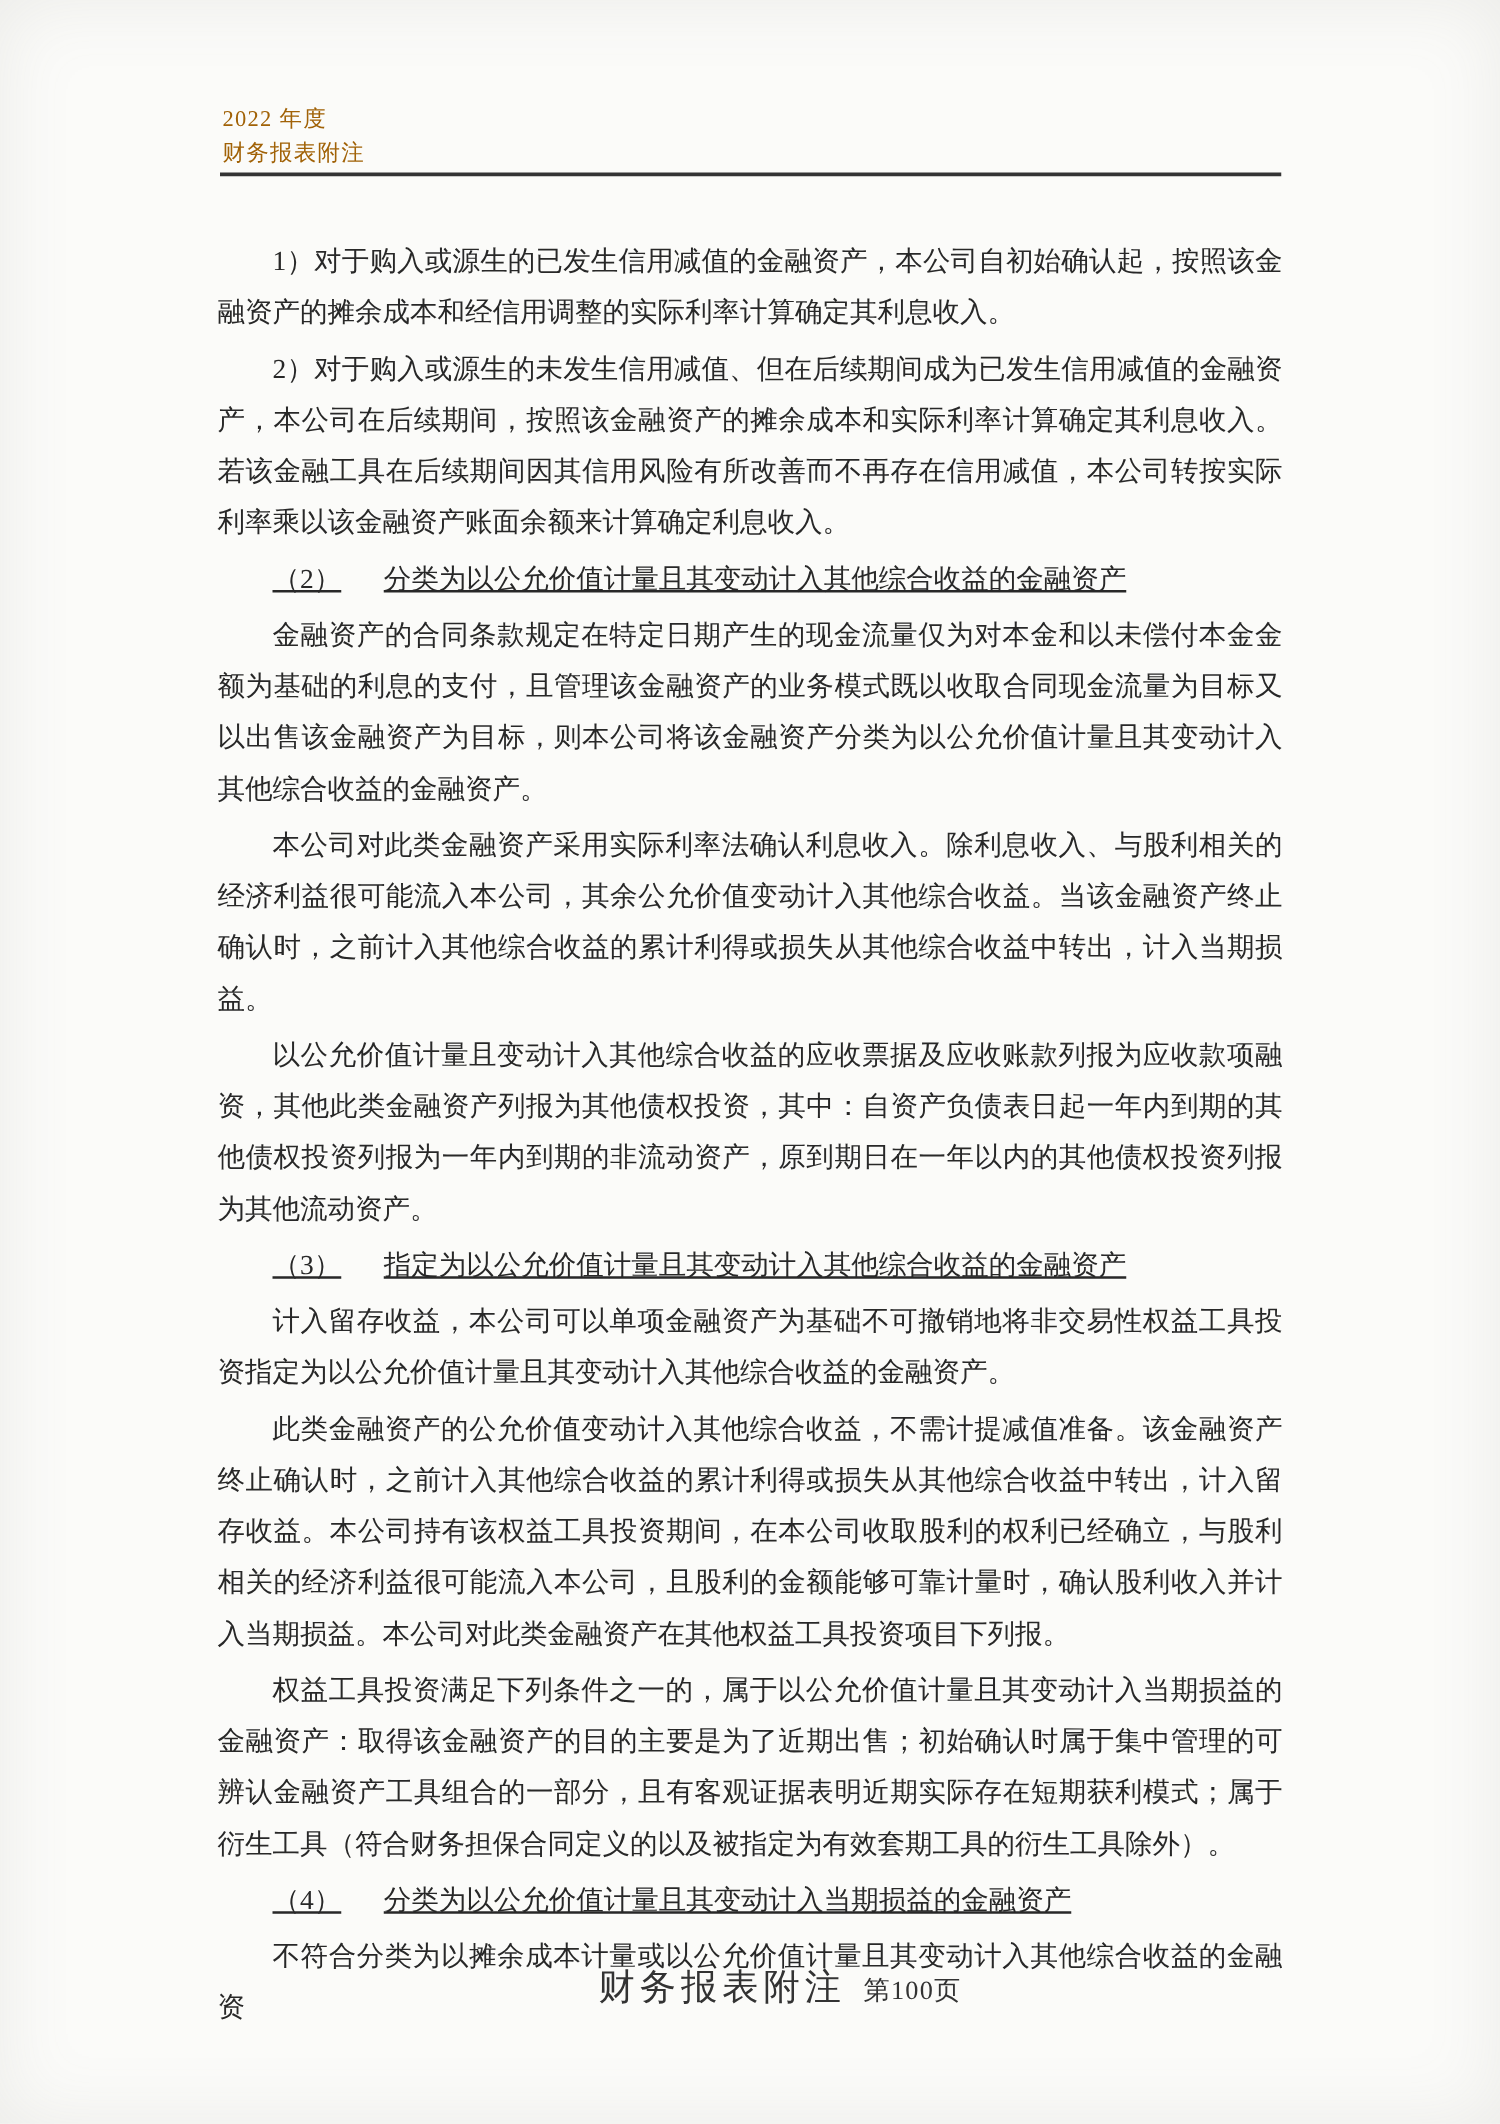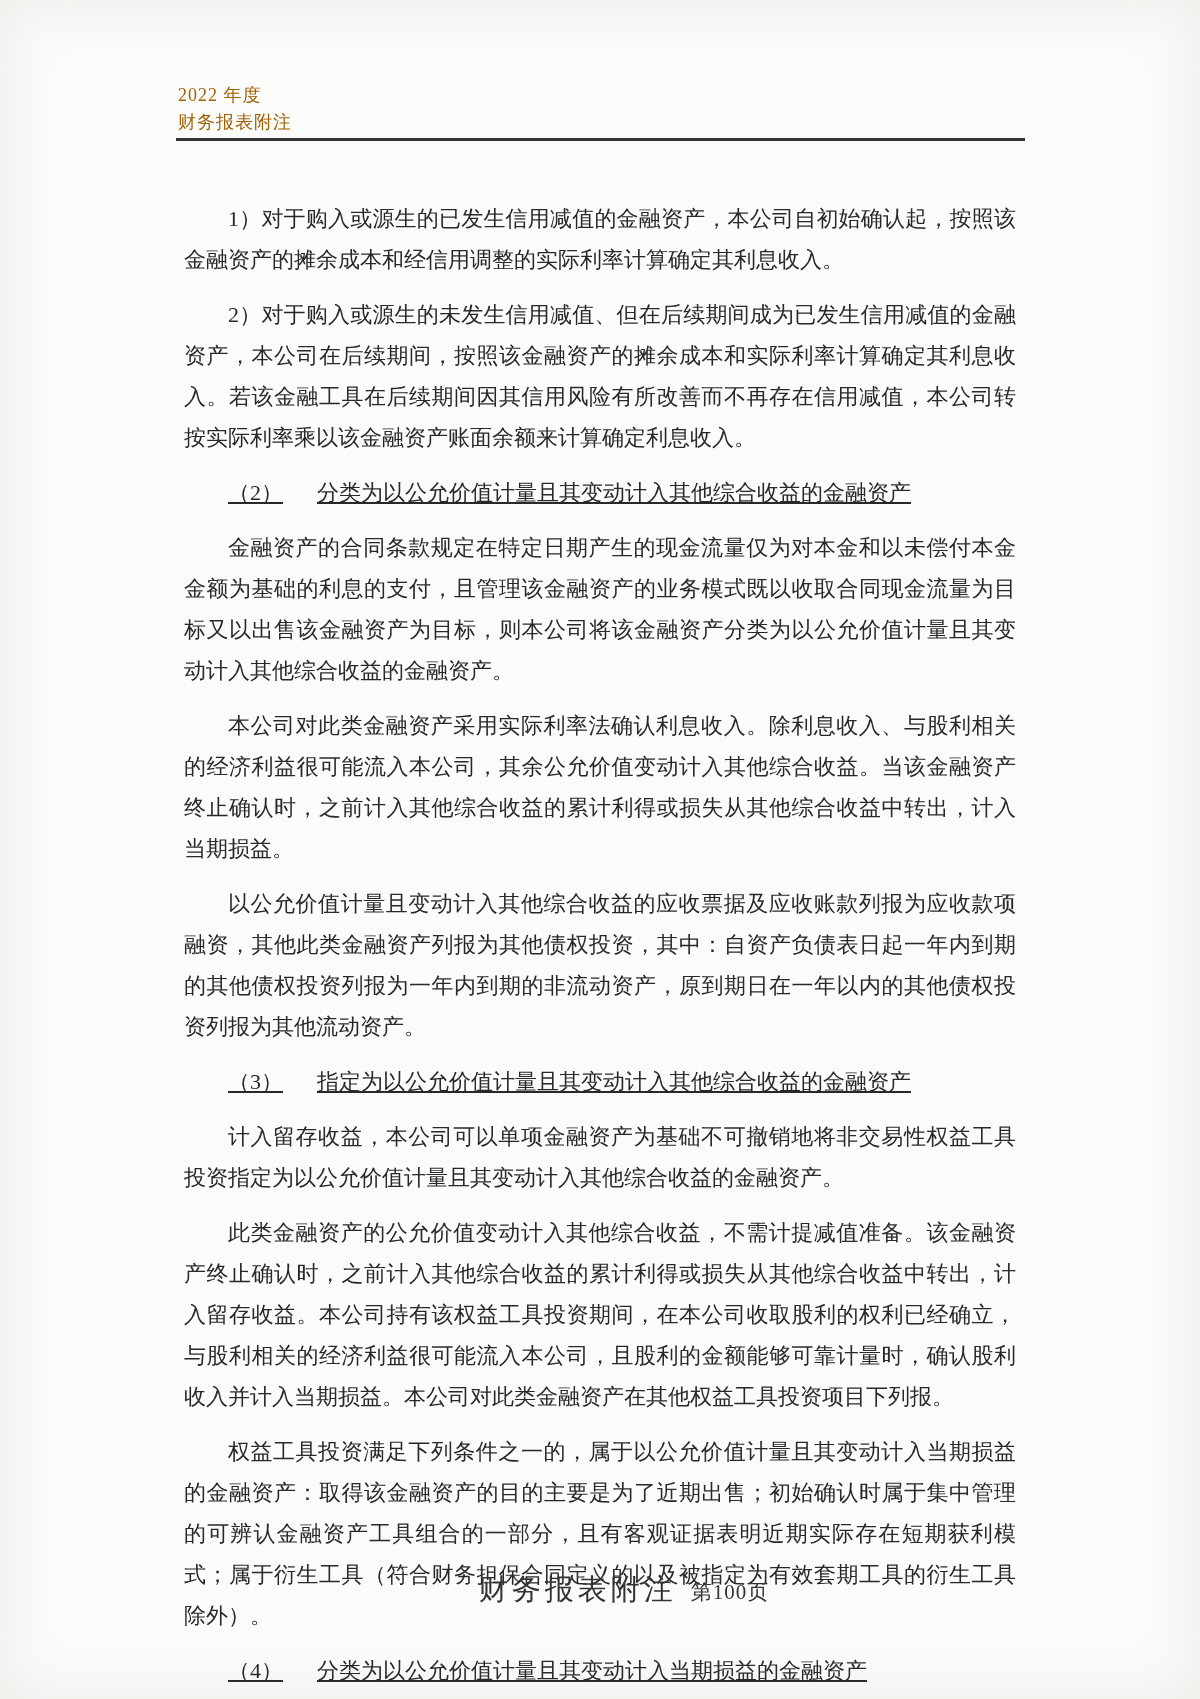--- a/index.html
+++ b/index.html
@@ -47,21 +47,21 @@
     left: 170px;
     top: 184px;
     width: 860px;
     font-size: 22px;
     line-height: 41px;
     text-align: justify;
     text-justify: inter-ideograph;
     color: #282828;
   }
   .doc-body p {
-    margin: 14px;
+    margin: 4px;
     padding: 0;
   }
   .para {
     text-indent: 2em;
   }
   .heading {
     text-indent: 2em;
     text-decoration: underline;
   }
   .heading .h-num {
@@ -104,20 +104,20 @@
       <p class="para">2）对于购入或源生的未发生信用减值、但在后续期间成为已发生信用减值的金融资产，本公司在后续期间，按照该金融资产的摊余成本和实际利率计算确定其利息收入。若该金融工具在后续期间因其信用风险有所改善而不再存在信用减值，本公司转按实际利率乘以该金融资产账面余额来计算确定利息收入。</p>
       <p class="heading"><span class="h-num">（2）</span><span class="h-title">分类为以公允价值计量且其变动计入其他综合收益的金融资产</span></p>
       <p class="para">金融资产的合同条款规定在特定日期产生的现金流量仅为对本金和以未偿付本金金额为基础的利息的支付，且管理该金融资产的业务模式既以收取合同现金流量为目标又以出售该金融资产为目标，则本公司将该金融资产分类为以公允价值计量且其变动计入其他综合收益的金融资产。</p>
       <p class="para">本公司对此类金融资产采用实际利率法确认利息收入。除利息收入、与股利相关的经济利益很可能流入本公司，其余公允价值变动计入其他综合收益。当该金融资产终止确认时，之前计入其他综合收益的累计利得或损失从其他综合收益中转出，计入当期损益。</p>
       <p class="para">以公允价值计量且变动计入其他综合收益的应收票据及应收账款列报为应收款项融资，其他此类金融资产列报为其他债权投资，其中：自资产负债表日起一年内到期的其他债权投资列报为一年内到期的非流动资产，原到期日在一年以内的其他债权投资列报为其他流动资产。</p>
       <p class="heading"><span class="h-num">（3）</span><span class="h-title">指定为以公允价值计量且其变动计入其他综合收益的金融资产</span></p>
       <p class="para">计入留存收益，本公司可以单项金融资产为基础不可撤销地将非交易性权益工具投资指定为以公允价值计量且其变动计入其他综合收益的金融资产。</p>
       <p class="para">此类金融资产的公允价值变动计入其他综合收益，不需计提减值准备。该金融资产终止确认时，之前计入其他综合收益的累计利得或损失从其他综合收益中转出，计入留存收益。本公司持有该权益工具投资期间，在本公司收取股利的权利已经确立，与股利相关的经济利益很可能流入本公司，且股利的金额能够可靠计量时，确认股利收入并计入当期损益。本公司对此类金融资产在其他权益工具投资项目下列报。</p>
       <p class="para">权益工具投资满足下列条件之一的，属于以公允价值计量且其变动计入当期损益的金融资产：取得该金融资产的目的主要是为了近期出售；初始确认时属于集中管理的可辨认金融资产工具组合的一部分，且有客观证据表明近期实际存在短期获利模式；属于衍生工具（符合财务担保合同定义的以及被指定为有效套期工具的衍生工具除外）。</p>
       <p class="heading"><span class="h-num">（4）</span><span class="h-title">分类为以公允价值计量且其变动计入当期损益的金融资产</span></p>
-      <p class="para">且管理该金融资产的业务模式既以收取合同现金流量为目标又以出售该金融资产为目标</p>
+      <p class="para">不符合分类为以摊余成本计量或以公允价值计量且其变动计入其他综合收益的金融资</p>
     </main>
 
   <footer class="page-footer">
     <span class="footer-label">财务报表附注</span><span class="footer-page">第100页</span>
   </footer>
 
 </div>
 
 </body></html>

